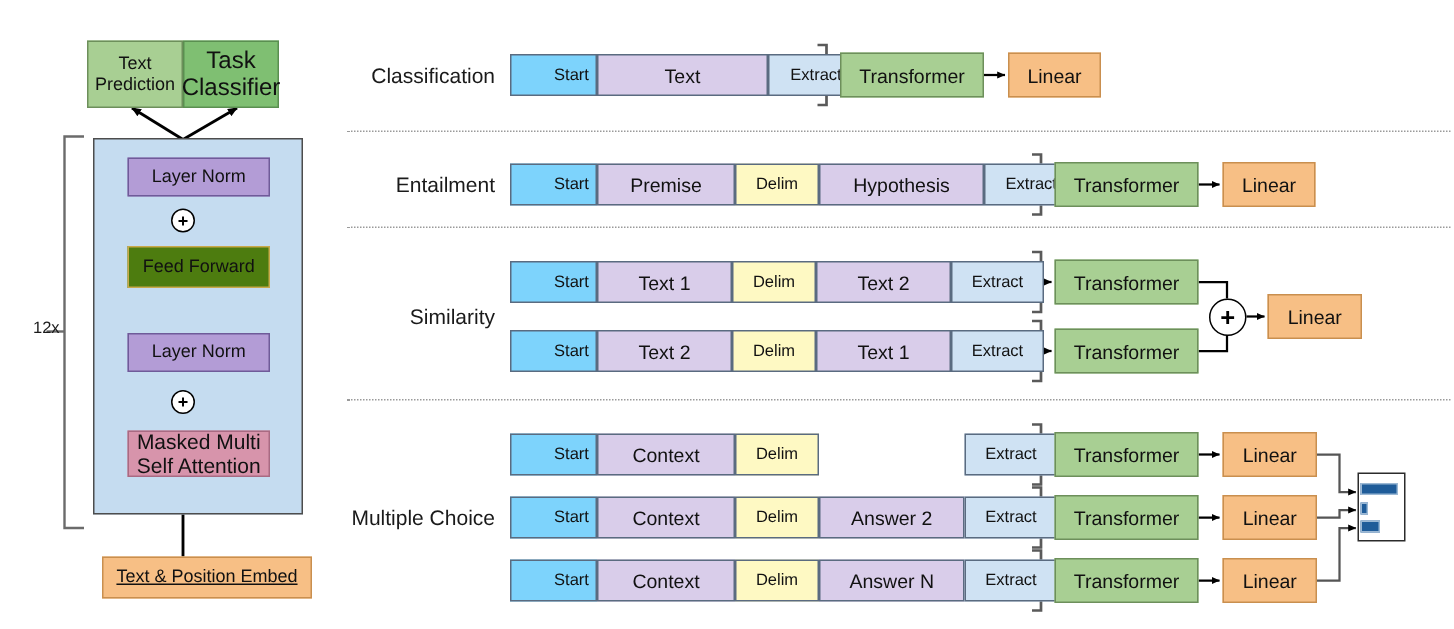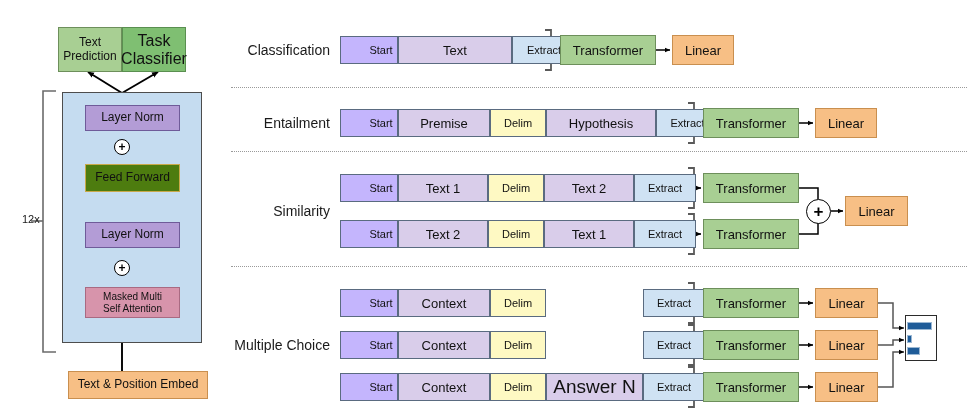--- a/index.html
+++ b/index.html
@@ -21,21 +21,21 @@
   .blk-green-d{background:#7fbf72;border-color:#5a8f50;}
   .blk-blue-body{background:#c5dcf0;border-color:#4d4d4d;}
   .blk-purple{background:#b39cd6;border-color:#6f5b99;}
   .blk-yellow{background:#4d7c0f;border-color:#c9a94a;}
   .blk-pink{background:#d794ab;border-color:#a96a82;}
   .blk-orange{background:#f7bf85;border-color:#c98f4f;}
 
   
   .tok{position:absolute;box-sizing:border-box;border:1.2px solid #5a6b80;
        display:flex;align-items:center;justify-content:center;}
-  .tok-start{background:#c4b5fd;padding-left:24px;}
+  .tok-start{background:#7dd3fc;padding-left:24px;}
   .tok-delim{background:#fef9c3;}
   .tok-extract{background:#cfe2f3;}
   .tok-text{background:#d9cdea;}
 
   
   .tf{position:absolute;box-sizing:border-box;background:#a8cf93;
       border:1.4px solid #6d8f5b;display:flex;align-items:center;
       justify-content:center;}
   .ln{position:absolute;box-sizing:border-box;background:#f7bf85;
       border:1.4px solid #c98f4f;display:flex;align-items:center;
@@ -169,28 +169,28 @@
   </div>
 
   <div class="node blk-purple" style="left:85px;top:222px;width:95px;height:26px;font-size:12px;">
     <span>Layer Norm</span>
   </div>
 
   <div class="plus-circle" style="left:114px;top:260px;width:16px;height:16px;font-size:12px;">
     <span>+</span>
   </div>
 
-  <div class="node blk-pink" style="left:85px;top:287px;width:95px;height:31px;font-size:10px;">
+  <div class="node blk-pink" style="left:85px;top:287px;width:95px;height:31px;font-size:14px;">
     <div>
       <span>Masked Multi</span>
       <span>Self Attention</span>
     </div>
   </div>
 
-  <div class="node blk-orange" style="left:68px;top:371px;width:140px;height:28px;font-size:12px;">
+  <div class="node blk-orange" style="left:68px;top:371px;width:140px;height:28px;font-size:12px;text-decoration:underline;">
     <span>Text &amp; Position Embed</span>
   </div>
 
   <div class="sep" style="left:231px;top:87px;width:736px;"></div>
   <div class="sep" style="left:231px;top:151px;width:736px;"></div>
   <div class="sep" style="left:231px;top:266px;width:736px;"></div>
 
   <div class="row-label" style="left:200px;top:42px;width:130px;font-size:14px;">Classification</div>
 
   <div class="tok tok-start" style="left:340px;top:36px;width:58px;height:28px;font-size:11px;">Start</div>
@@ -235,26 +235,27 @@
   <div class="row-label" style="left:190px;top:337px;width:140px;font-size:14px;">Multiple Choice</div>
 
   <div class="tok tok-start" style="left:340px;top:289px;width:58px;height:28px;font-size:11px;">Start</div>
   <div class="tok tok-text" style="left:398px;top:289px;width:92px;height:28px;font-size:13px;">Context</div>
   <div class="tok tok-delim" style="left:490px;top:289px;width:56px;height:28px;font-size:11px;">Delim</div>
   <div class="tok tok-extract" style="left:643px;top:289px;width:62px;height:28px;font-size:11px;">Extract</div>
 
   <div class="tok tok-start" style="left:340px;top:331px;width:58px;height:28px;font-size:11px;">Start</div>
   <div class="tok tok-text" style="left:398px;top:331px;width:92px;height:28px;font-size:13px;">Context</div>
   <div class="tok tok-delim" style="left:490px;top:331px;width:56px;height:28px;font-size:11px;">Delim</div>
+  <div class="tok tok-text" style="left:546px;top:331px;width:97px;height:28px;font-size:13px;">Answer 2</div>
   <div class="tok tok-extract" style="left:643px;top:331px;width:62px;height:28px;font-size:11px;">Extract</div>
 
   <div class="tok tok-start" style="left:340px;top:373px;width:58px;height:28px;font-size:11px;">Start</div>
   <div class="tok tok-text" style="left:398px;top:373px;width:92px;height:28px;font-size:13px;">Context</div>
   <div class="tok tok-delim" style="left:490px;top:373px;width:56px;height:28px;font-size:11px;">Delim</div>
-  <div class="tok tok-text" style="left:546px;top:373px;width:97px;height:28px;font-size:19px;">Answer N</div>
+  <div class="tok tok-text" style="left:546px;top:373px;width:97px;height:28px;font-size:13px;">Answer N</div>
   <div class="tok tok-extract" style="left:643px;top:373px;width:62px;height:28px;font-size:11px;">Extract</div>
 
   <div class="tf" style="left:703px;top:288px;width:96px;height:30px;font-size:13px;">Transformer</div>
   <div class="tf" style="left:703px;top:330px;width:96px;height:30px;font-size:13px;">Transformer</div>
   <div class="tf" style="left:703px;top:372px;width:96px;height:30px;font-size:13px;">Transformer</div>
 
   <div class="ln" style="left:815px;top:288px;width:63px;height:30px;font-size:13px;">Linear</div>
   <div class="ln" style="left:815px;top:330px;width:63px;height:30px;font-size:13px;">Linear</div>
   <div class="ln" style="left:815px;top:372px;width:63px;height:30px;font-size:13px;">Linear</div>
 

